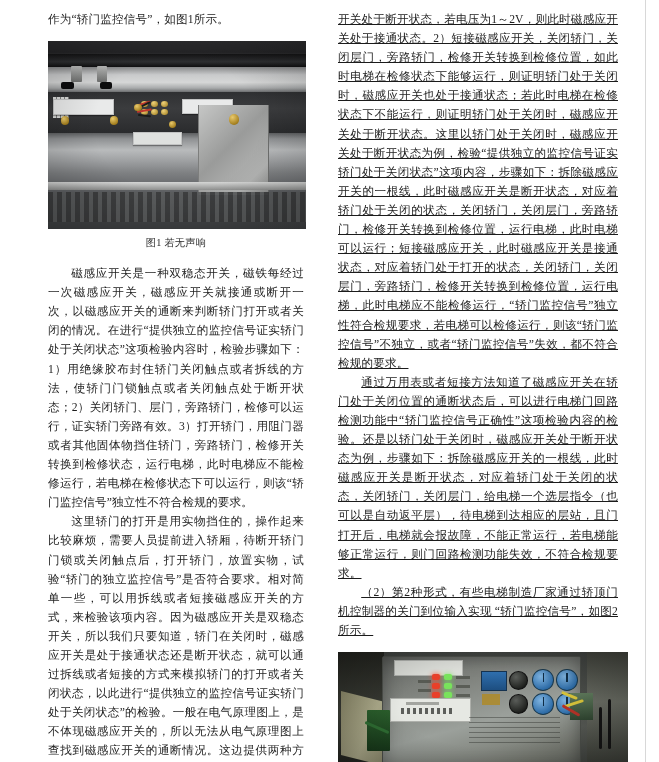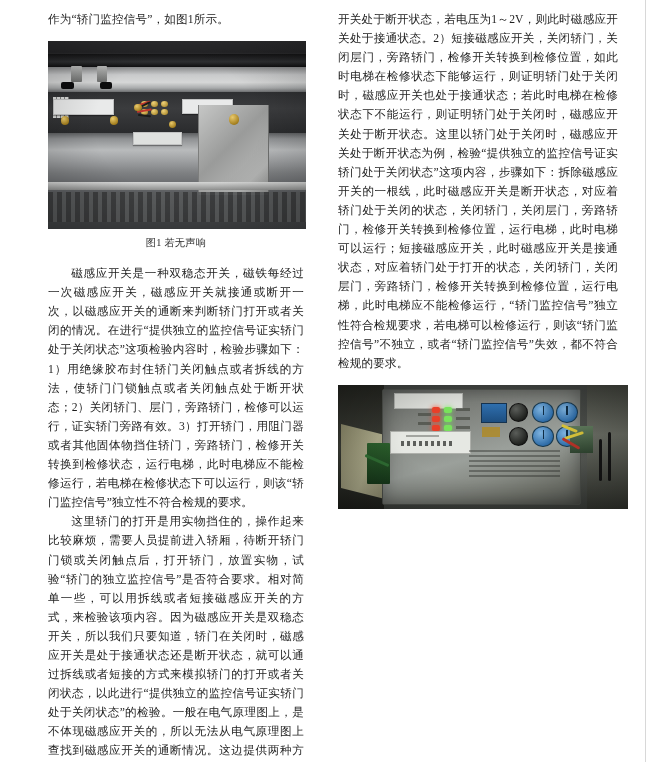--- a/index.html
+++ b/index.html
@@ -38,20 +38,21 @@
     display: flex;
     gap: 0px;
   }
   .col {
     box-sizing: border-box;
     width: 322px;
     padding: 10px 18px 0 48px;
   }
   .col.col-right {
     padding: 10px 26px 0 16px;
+    text-decoration: underline;
   }
   p.body-text {
     margin: 0;
     font-size: 11.6px;
     line-height: 19.1px;
     text-align: justify;
     text-justify: inter-ideograph;
     letter-spacing: 0.15px;
     color: #1d1d1d;
     font-family: "Liberation Serif", "DejaVu Serif", serif;
@@ -398,22 +399,24 @@
 
       <p class="body-text indent" style="margin-top:14px">磁感应开关是一种双稳态开关，磁铁每经过一次磁感应开关，磁感应开关就接通或断开一次，以磁感应开关的通断来判断轿门打开或者关闭的情况。在进行“提供独立的监控信号证实轿门处于关闭状态”这项检验内容时，检验步骤如下：1）用绝缘胶布封住轿门关闭触点或者拆线的方法，使轿门门锁触点或者关闭触点处于断开状态；2）关闭轿门、层门，旁路轿门，检修可以运行，证实轿门旁路有效。3）打开轿门，用阻门器或者其他固体物挡住轿门，旁路轿门，检修开关转换到检修状态，运行电梯，此时电梯应不能检修运行，若电梯在检修状态下可以运行，则该“轿门监控信号”独立性不符合检规的要求。</p>
 
       <p class="body-text indent">这里轿门的打开是用实物挡住的，操作起来比较麻烦，需要人员提前进入轿厢，待断开轿门门锁或关闭触点后，打开轿门，放置实物，试验“轿门的独立监控信号”是否符合要求。相对简单一些，可以用拆线或者短接磁感应开关的方式，来检验该项内容。因为磁感应开关是双稳态开关，所以我们只要知道，轿门在关闭时，磁感应开关是处于接通状态还是断开状态，就可以通过拆线或者短接的方式来模拟轿门的打开或者关闭状态，以此进行“提供独立的监控信号证实轿门处于关闭状态”的检验。一般在电气原理图上，是不体现磁感应开关的，所以无法从电气原理图上查找到磁感应开关的通断情况。这边提供两种方法，来判断当轿门处于关闭时，磁感应开关是接通状态还是断开状态。1）关闭轿门，拆除磁感应开关的2根线，用万用表蜂鸣档测量磁感应开关，若有声响，则此时磁感应开关处于接通状态；若无声响，则此时磁感应开关处于断开状态。也可以不拆线，用万用表电压档，对磁感应开关进行测量，若电压为24V（门机一般24V），则此时磁感应</p>
     </div>
 
     <div class="col col-right">
 
       <p class="body-text">开关处于断开状态，若电压为1～2V，则此时磁感应开关处于接通状态。2）短接磁感应开关，关闭轿门，关闭层门，旁路轿门，检修开关转换到检修位置，如此时电梯在检修状态下能够运行，则证明轿门处于关闭时，磁感应开关也处于接通状态；若此时电梯在检修状态下不能运行，则证明轿门处于关闭时，磁感应开关处于断开状态。这里以轿门处于关闭时，磁感应开关处于断开状态为例，检验“提供独立的监控信号证实轿门处于关闭状态”这项内容，步骤如下：拆除磁感应开关的一根线，此时磁感应开关是断开状态，对应着轿门处于关闭的状态，关闭轿门，关闭层门，旁路轿门，检修开关转换到检修位置，运行电梯，此时电梯可以运行；短接磁感应开关，此时磁感应开关是接通状态，对应着轿门处于打开的状态，关闭轿门，关闭层门，旁路轿门，检修开关转换到检修位置，运行电梯，此时电梯应不能检修运行，“轿门监控信号”独立性符合检规要求，若电梯可以检修运行，则该“轿门监控信号”不独立，或者“轿门监控信号”失效，都不符合检规的要求。</p>
 
-
-
+      <p class="body-text indent">通过万用表或者短接方法知道了磁感应开关在轿门处于关闭位置的通断状态后，可以进行电梯门回路检测功能中“轿门监控信号正确性”这项检验内容的检验。还是以轿门处于关闭时，磁感应开关处于断开状态为例，步骤如下：拆除磁感应开关的一根线，此时磁感应开关是断开状态，对应着轿门处于关闭的状态，关闭轿门，关闭层门，给电梯一个选层指令（也可以是自动返平层），待电梯到达相应的层站，且门打开后，电梯就会报故障，不能正常运行，若电梯能够正常运行，则门回路检测功能失效，不符合检规要求。</p>
+
+
+      <p class="body-text indent">（2）第2种形式，有些电梯制造厂家通过轿顶门机控制器的关门到位输入实现 “轿门监控信号”，如图2所示。</p>
 
       <div class="figure fig2">
         <div class="frame">
           <div class="f2-bg"></div>
           <div class="f2-backwall"></div>
           <div class="f2-rightwall"></div>
           <div class="f2-rail"></div>
 
           <div class="f2-box">
             <div class="f2-label-top"></div>

